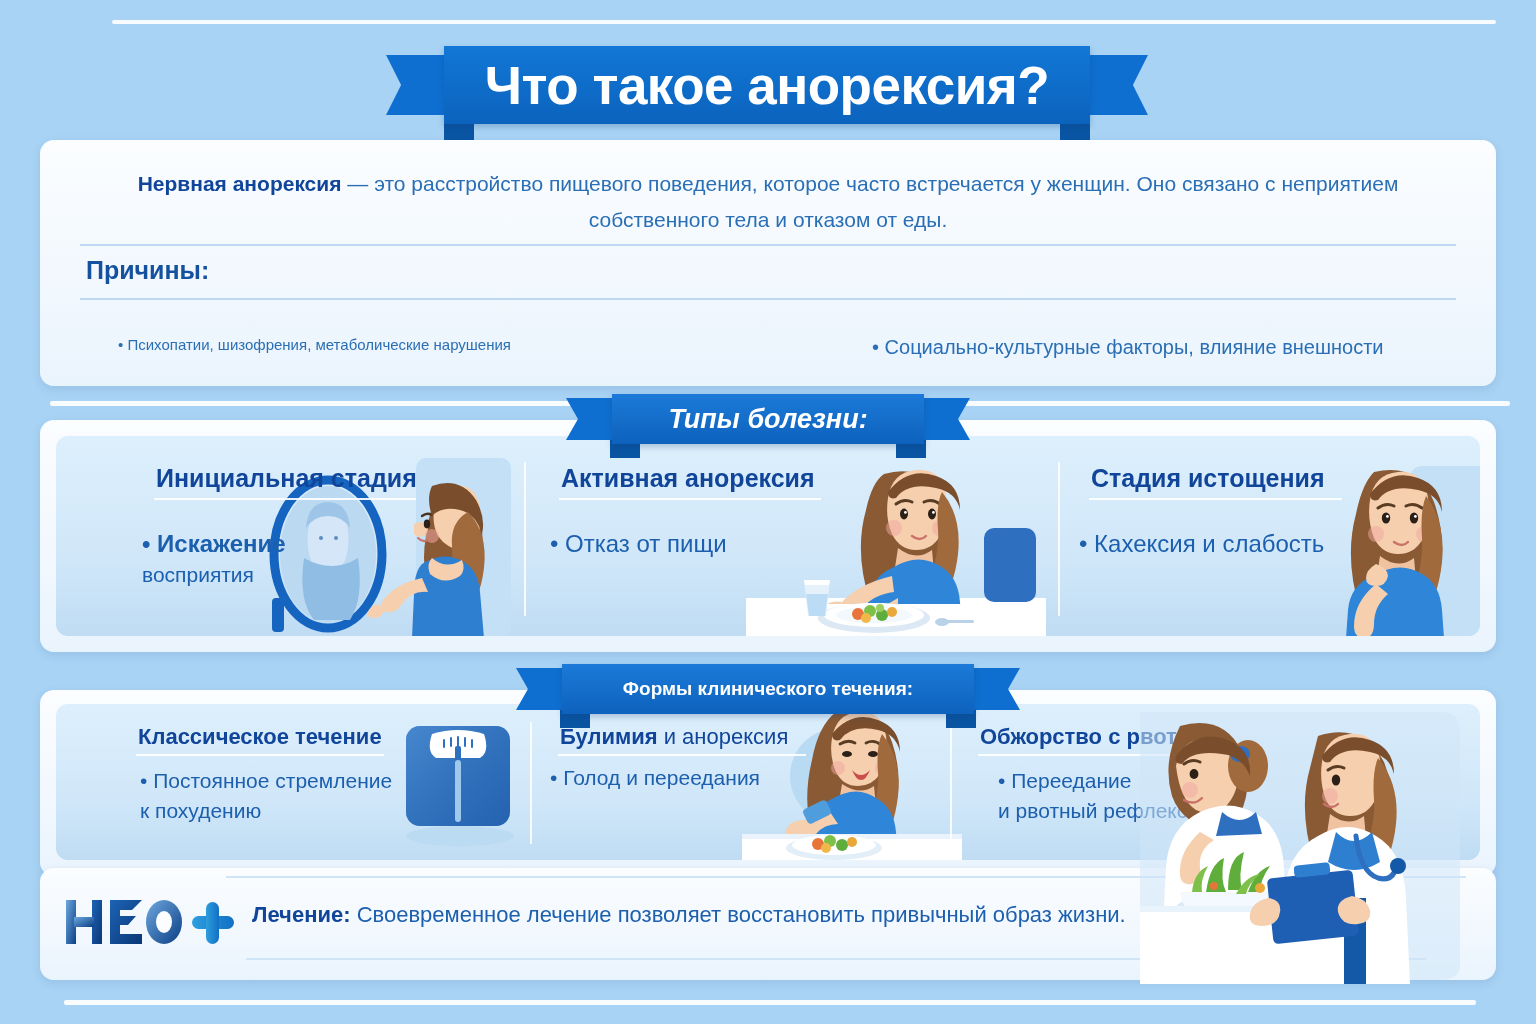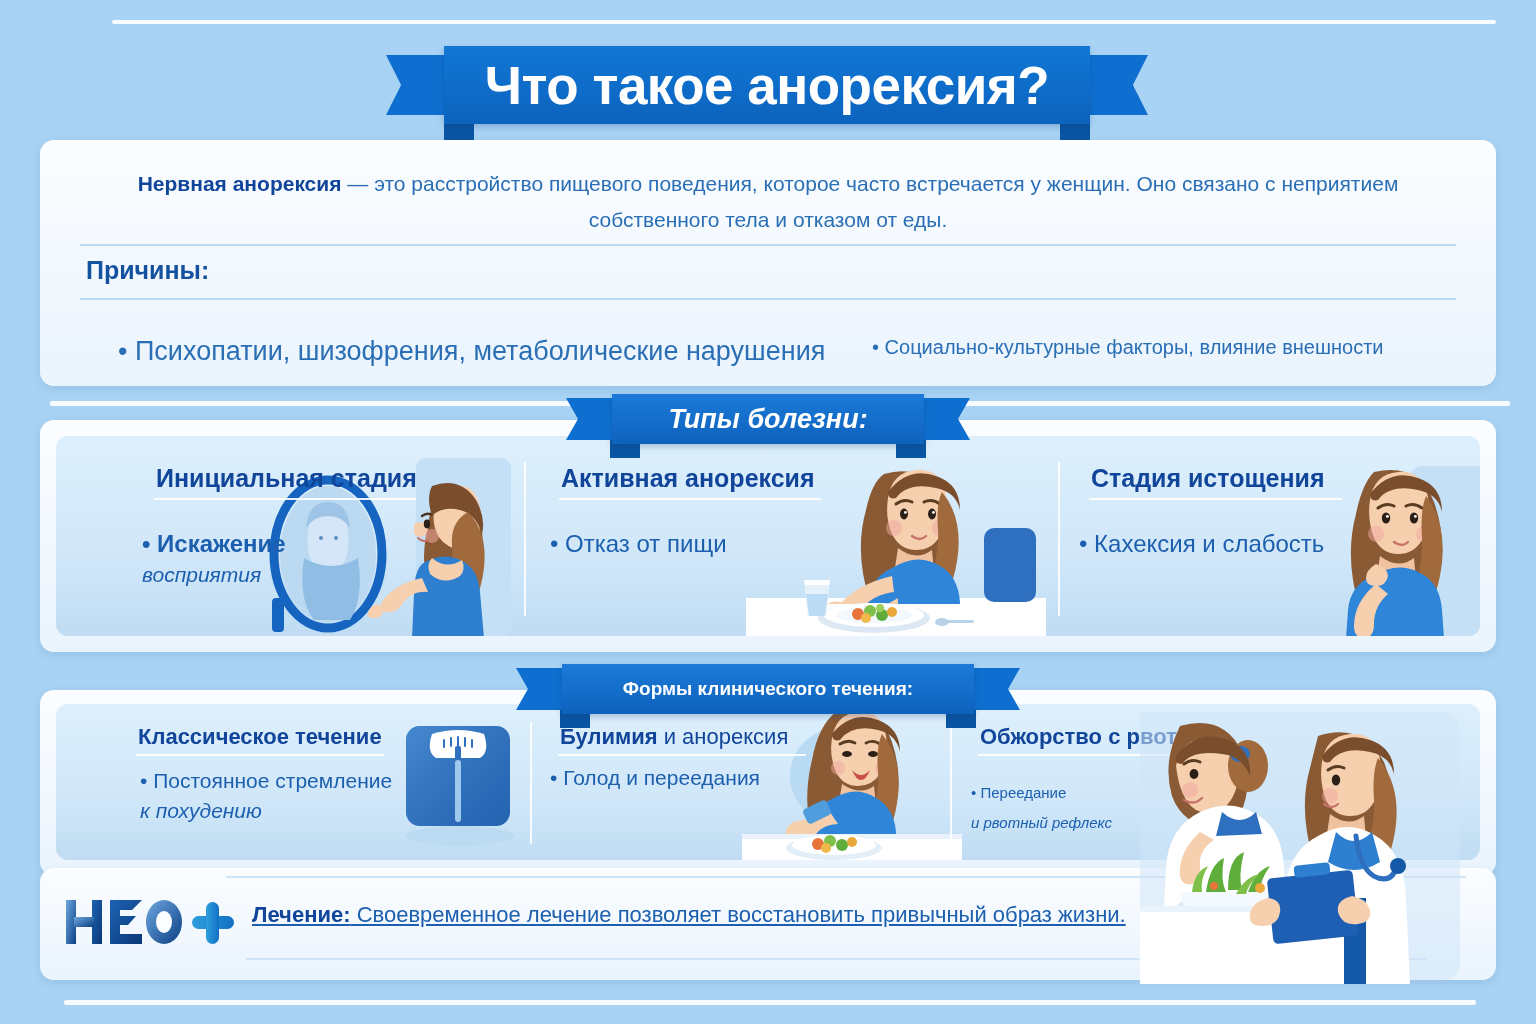--- a/index.html
+++ b/index.html
@@ -48,21 +48,21 @@
   
   .intro-p {
     position:absolute; left:48px; top:26px; width:1360px; text-align:center;
     color:#2a6fb5; font-size:21px; line-height:36px;
   }
   .intro-p b { color:#10459a; font-weight:bold;margin-top:28px; }
   .hr { position:absolute; height:2px; background:#bcd9f1; }
   #intro-hr1 { left:40px; top:104px; width:1376px; }
   #intro-hr2 { left:40px; top:158px; width:1376px; }
   .causes-title { position:absolute; left:46px; top:116px; color:#14519f; font-size:25px; font-weight:bold; }
-  .cause { position:absolute; color:#2a6fb5; font-size:27px; top:196px; }
+  .cause { position:absolute; color:#2a6fb5; font-size:15px; top:196px; }
   #cause-0 { left:78px; }
   #cause-1 { left:832px; font-size:20px; }
 
   
   #types-ribbon { left:566px; top:394px; width:404px; height:50px; z-index:6; }
   #types-ribbon .ribbon-body { flex:1; height:50px; font-size:27px;
       background:linear-gradient(180deg,#1c7ad8 0%,#0d62bd 100%);font-style:italic; }
   #types-ribbon .ribbon-tail { height:42px; align-self:flex-start; margin-top:4px; }
   #types-ribbon .fold-l { left:44px; bottom:-14px; } #types-ribbon .fold-r { right:44px; bottom:-14px; }
   #types-ribbon .ribbon-tail { width:46px; }
@@ -79,21 +79,21 @@
     background:linear-gradient(180deg,#ddeffc 0%,#d0e7f9 62%,#bfdcf3 100%);
     border-radius:12px; overflow:hidden;
   }
   #card-types .panel { width:1424px; left:16px; }
   #card-forms .panel { width:1424px; left:16px; height:156px; top:14px; }
   .col-div { position:absolute; top:26px; bottom:20px; width:2px; background:rgba(255,255,255,.85); }
 
   .col-h { position:absolute; color:#10459a; font-weight:bold; white-space:nowrap; }
   .col-hr { position:absolute; height:2px; background:rgba(255,255,255,.9); }
   .col-b { position:absolute; color:#1c5fae; }
-  .col-b .b2 { display:block; font-weight:normal;font-style:italic; }
+  .col-b .b2 { display:block; font-weight:normal; }
 
   
   #t0-h { left:100px; top:28px; font-size:25px; }
   #t0-hr { left:98px; top:62px; width:262px; }
   #t0-b { left:86px; top:92px; font-size:24px; font-weight:bold; line-height:31px; }
   #t0-b .b2 { font-size:21px; font-weight:normal; }
 
   #t1-h { left:505px; top:28px; font-size:25px; }
   #t1-hr { left:503px; top:62px; width:262px; }
   #t1-b { left:494px; top:94px; font-size:24px; }
@@ -107,26 +107,26 @@
   
   #f0-h { left:82px; top:20px; font-size:22px; }
   #f0-hr { left:80px; top:50px; width:248px; }
   #f0-b { left:84px; top:62px; font-size:21px; line-height:30px; }
   #f1-h { left:504px; top:20px; font-size:22px; }
   #f1-h .lt { font-weight:normal; }
   #f1-hr { left:502px; top:50px; width:248px; }
   #f1-b { left:494px; top:62px; font-size:21px; }
   #f2-h { left:924px; top:20px; font-size:22px; }
   #f2-hr { left:922px; top:50px; width:228px; }
-  #f2-b { left:915px; top:62px; font-size:15px; line-height:30px;margin-top:12px; }
+  #f2-b { left:942px; top:62px; font-size:21px; line-height:30px; }
   #fdiv-1 { left:474px; top:18px; bottom:16px; } #fdiv-2 { left:894px; top:18px; bottom:16px; }
 
   
   .logo { position:absolute; left:24px; top:26px; width:172px; height:56px; }
-  .treat-line { position:absolute; left:212px; top:34px; font-size:22px; color:#1c5fae; white-space:nowrap;text-decoration:underline; }
+  .treat-line { position:absolute; left:212px; top:34px; font-size:22px; color:#1c5fae; white-space:nowrap; }
   .treat-line b { color:#10459a; }
   #treat-hr-top { position:absolute; left:186px; top:8px; width:1240px; height:2px; background:#cfe5f7; }
   #treat-hr-bot { position:absolute; left:206px; top:90px; width:1180px; height:2px; background:#cfe5f7; }
 
   
   .illu { position:absolute; pointer-events:none; }
 </style>
 </head>
 <body>
 

